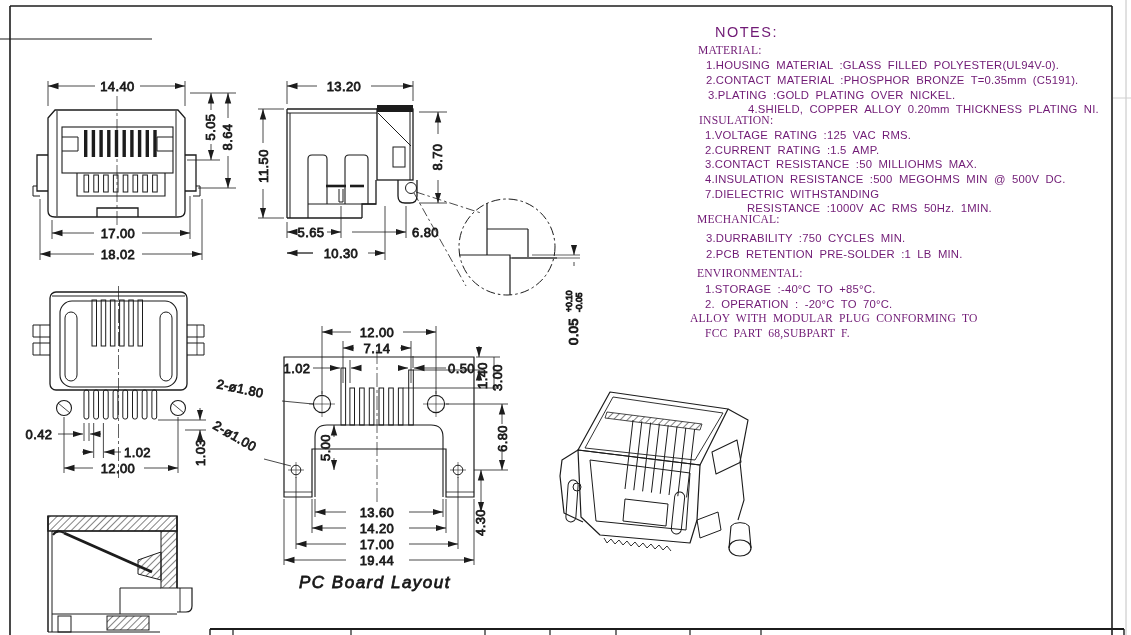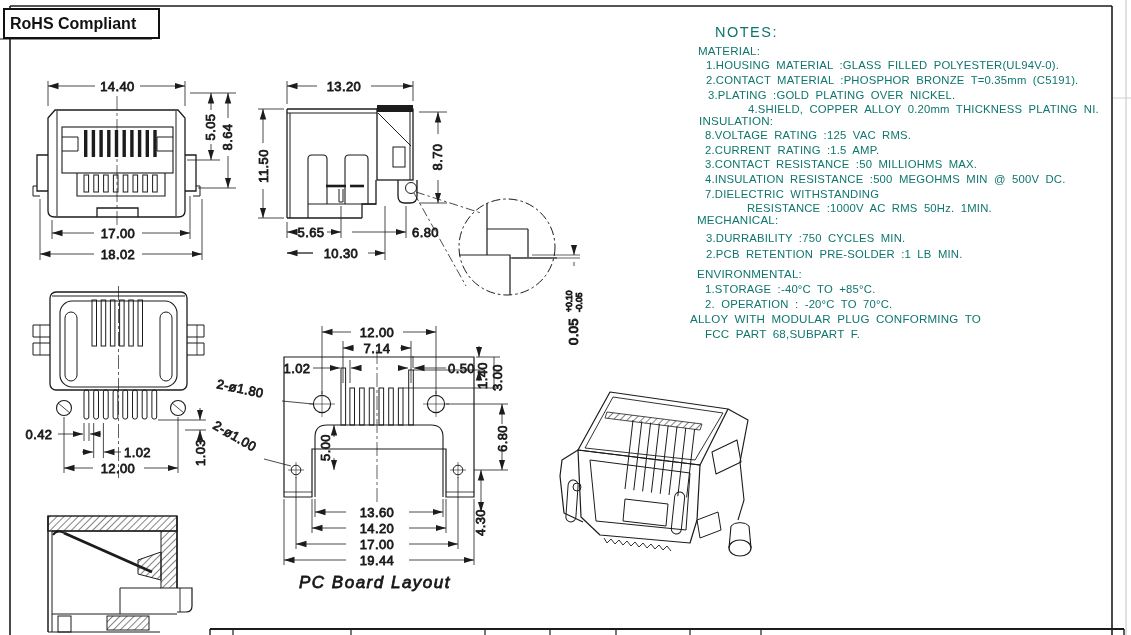--- a/index.html
+++ b/index.html
@@ -1,21 +1,21 @@
 <!DOCTYPE html>
 <html><head>
 <meta charset="utf-8">
 <style>
   html,body{margin:0;padding:0;background:#f4f4f4;}
   .page{position:relative;width:1131px;height:635px;background:#ffffff;overflow:hidden;
         font-family:"Liberation Sans",sans-serif;color:#111;}
   .rohs{position:absolute;left:3px;top:8px;width:148px;height:27px;border:2px solid #111;
         font-weight:bold;font-size:16px;line-height:27px;padding-left:5px;background:#fff;white-space:nowrap;}
-  .nl{position:absolute;font-size:11.3px;letter-spacing:.2px;word-spacing:3px;white-space:nowrap;color:#0f766e;}
-  .nh{font-size:11.6px;}
+  .nl{position:absolute;font-size:11.3px;letter-spacing:.2px;word-spacing:3px;white-space:nowrap;color:#701a75;}
+  .nh{font-size:11.6px;font-family:Liberation Serif, serif;}
   .nt{font-size:14.5px;letter-spacing:1.5px;}
   svg{position:absolute;left:0;top:0;}
   svg text{font-family:"Liberation Sans",sans-serif;fill:#141414;}
   .dim{font-size:13px;letter-spacing:.4px;}
   .cap{font-size:17px;font-style:italic;letter-spacing:1.5px;}
   .tol{font-size:8.5px;letter-spacing:0;}
   .cl{stroke-dasharray:14 3 3 3;}
   .dd{stroke-dasharray:9 3 2.5 3;}
 </style>
 </head>
@@ -387,31 +387,30 @@
     <path d="M740,462 L744,500 L738,520" stroke-width="1.1"></path>
     <path d="M697,520 L718,512 L721,530 L700,538 Z" stroke-width="1"></path>
     <ellipse cx="740" cy="548" rx="11" ry="8" stroke-width="1.2"></ellipse>
     <path d="M729,548 L731,526 M751,548 L749,526" stroke-width="1.1"></path>
     <path d="M731,526 A10,6 0 0 1 749,526" stroke-width="1"></path>
     <circle cx="577" cy="487" r="4" stroke-width="1"></circle>
     <path d="M604,538 l3,5 l4,-4 l4,5 l4,-4 l4,5 l4,-4 l4,5 l4,-4 l4,5 l4,-4 l4,5 l4,-4 l4,5 l4,-4 l4,5 l4,-4 l4,5" stroke-width="0.9"></path>
   </g>
 </svg>
 
-<div class="rohs">RoHS Compliant</div>
 
 <div>
   <div class="nl nt" style="left:715px;top:24px">NOTES:</div>
   <div class="nl nh" style="left:698px;top:44px">MATERIAL:</div>
   <div class="nl" style="left:706px;top:59px">1.HOUSING MATERIAL :GLASS FILLED POLYESTER(UL94V-0).</div>
   <div class="nl" style="left:706px;top:74px">2.CONTACT MATERIAL  :PHOSPHOR BRONZE T=0.35mm (C5191).</div>
   <div class="nl" style="left:708px;top:89px">3.PLATING :GOLD PLATING OVER NICKEL.</div>
   <div class="nl" style="left:748px;top:103px">4.SHIELD, COPPER ALLOY 0.20mm THICKNESS PLATING NI.</div>
   <div class="nl nh" style="left:699px;top:114px">INSULATION:</div>
-  <div class="nl" style="left:705px;top:129px">8.VOLTAGE RATING :125 VAC RMS.</div>
+  <div class="nl" style="left:705px;top:129px">1.VOLTAGE RATING :125 VAC RMS.</div>
   <div class="nl" style="left:705px;top:144px">2.CURRENT RATING :1.5 AMP.</div>
   <div class="nl" style="left:705px;top:158px">3.CONTACT RESISTANCE :50 MILLIOHMS MAX.</div>
   <div class="nl" style="left:705px;top:173px">4.INSULATION RESISTANCE :500 MEGOHMS MIN @ 500V DC.</div>
   <div class="nl" style="left:705px;top:188px">7.DIELECTRIC WITHSTANDING</div>
   <div class="nl" style="left:747px;top:202px">RESISTANCE :1000V AC RMS 50Hz. 1MIN.</div>
   <div class="nl nh" style="left:697px;top:213px">MECHANICAL:</div>
   <div class="nl" style="left:706px;top:232px">3.DURRABILITY :750 CYCLES MIN.</div>
   <div class="nl" style="left:706px;top:248px">2.PCB RETENTION PRE-SOLDER :1 LB MIN.</div>
   <div class="nl nh" style="left:697px;top:267px">ENVIRONMENTAL:</div>
   <div class="nl" style="left:705px;top:283px">1.STORAGE :-40°C TO +85°C.</div>

